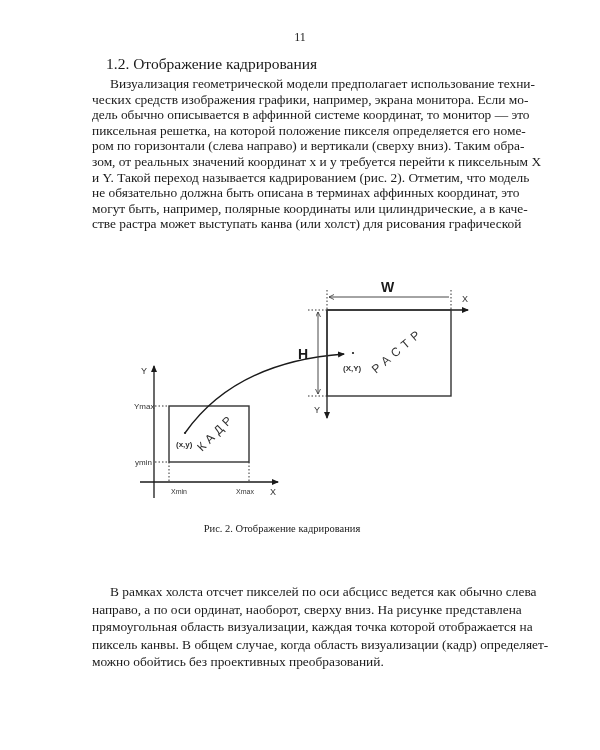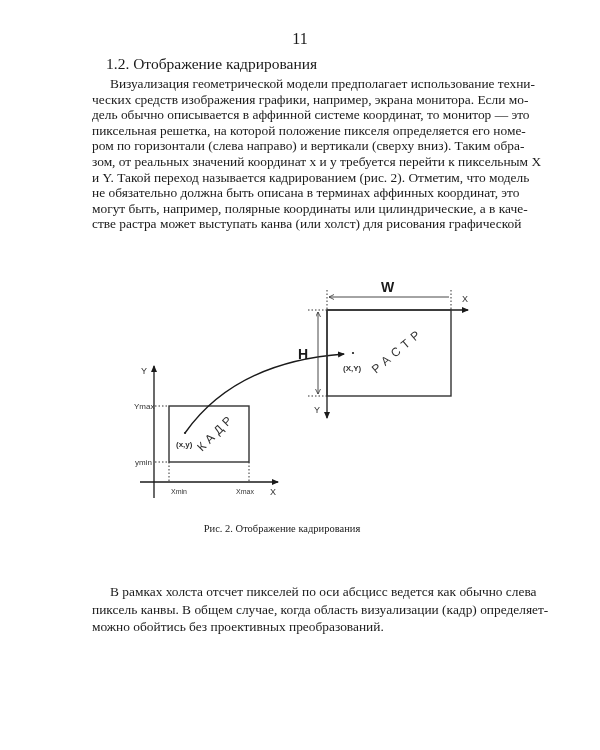--- a/index.html
+++ b/index.html
@@ -1,19 +1,19 @@
 <!DOCTYPE html>
 <html><head>
 <meta charset="utf-8">
 <style>
   html, body { margin: 0; padding: 0; background: #ffffff; }
   body { width: 600px; height: 750px; position: relative; overflow: hidden;
          font-family: "Liberation Serif", serif; color: #1a1a1a; }
   .page-number { position: absolute; top: 30px; left: 0; width: 600px; text-align: center;
-                 font-size: 16px; }
+                 font-size: 12px; }
   .heading { position: absolute; left: 106px; top: 55px; font-size: 15.5px; font-weight: normal; margin: 0; white-space: nowrap; }
   .para { position: absolute; left: 92px; width: 421px; margin: 0; font-size: 13.4px;
           text-align: justify; }
   .para .line { display: block; height: 100%; white-space: nowrap; text-align-last: justify; }
   .para .line.last { text-align-last: left; }
   #para1 { top: 76px; }
   #para1 .line { height: 15.6px; line-height: 15.6px; }
   #para2 { top: 552px; margin-top: 31px; }
   #para2 .line { height: 17.6px; line-height: 17.6px; }
   .indent { padding-left: 18px; }
@@ -97,15 +97,17 @@
     <text x="314" y="413" font-size="9" fill="#333">Y</text>
     <text x="343" y="371" font-size="8" font-weight="bold" fill="#333">(X,Y)</text>
     <text x="0" y="0" font-size="12" letter-spacing="5" fill="#333" transform="translate(376,374) rotate(-40)">РАСТР</text>
   </svg>
 </div>
 
 <div class="caption">Рис. 2. Отображение кадрирования</div>
 
 <div id="para2" class="para">
   <span class="line indent">В рамках холста отсчет пикселей по оси абсцисс ведется как обычно слева</span>
+  <span class="line">направо, а по оси ординат, наоборот, сверху вниз. На рисунке представлена</span>
+  <span class="line">прямоугольная область визуализации, каждая точка которой отображается на</span>
   <span class="line">пиксель канвы. В общем случае, когда область визуализации (кадр) определяет-</span>
   <span class="line last">можно обойтись без проективных преобразований.</span>
 </div>
 
 </body></html>

